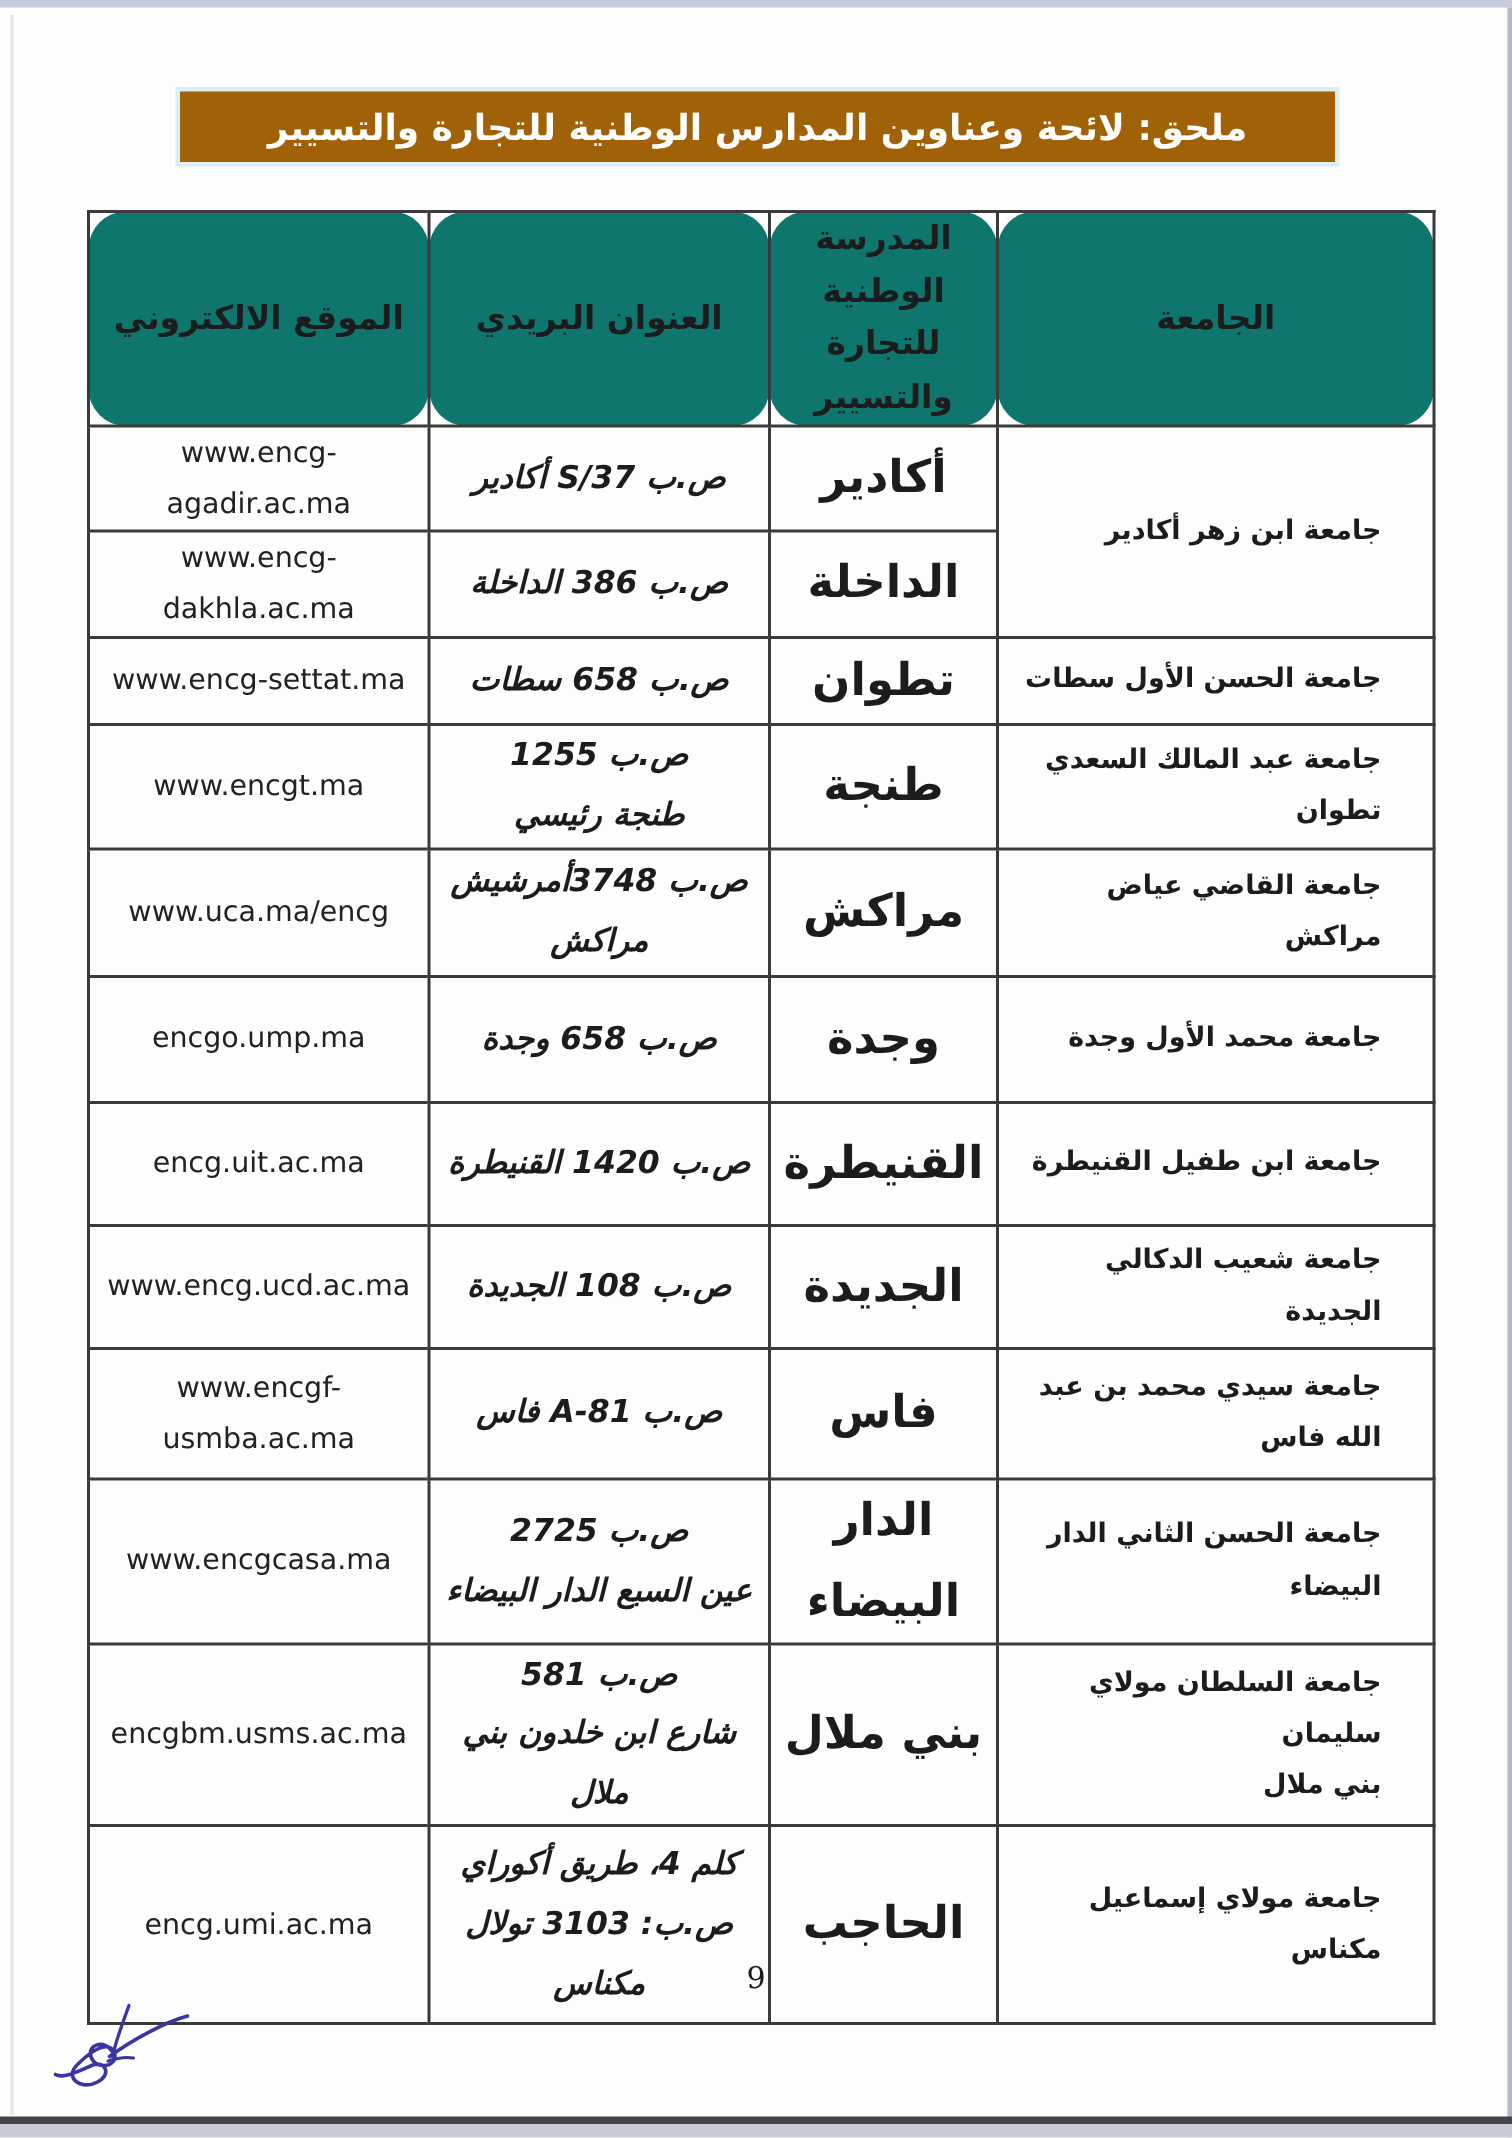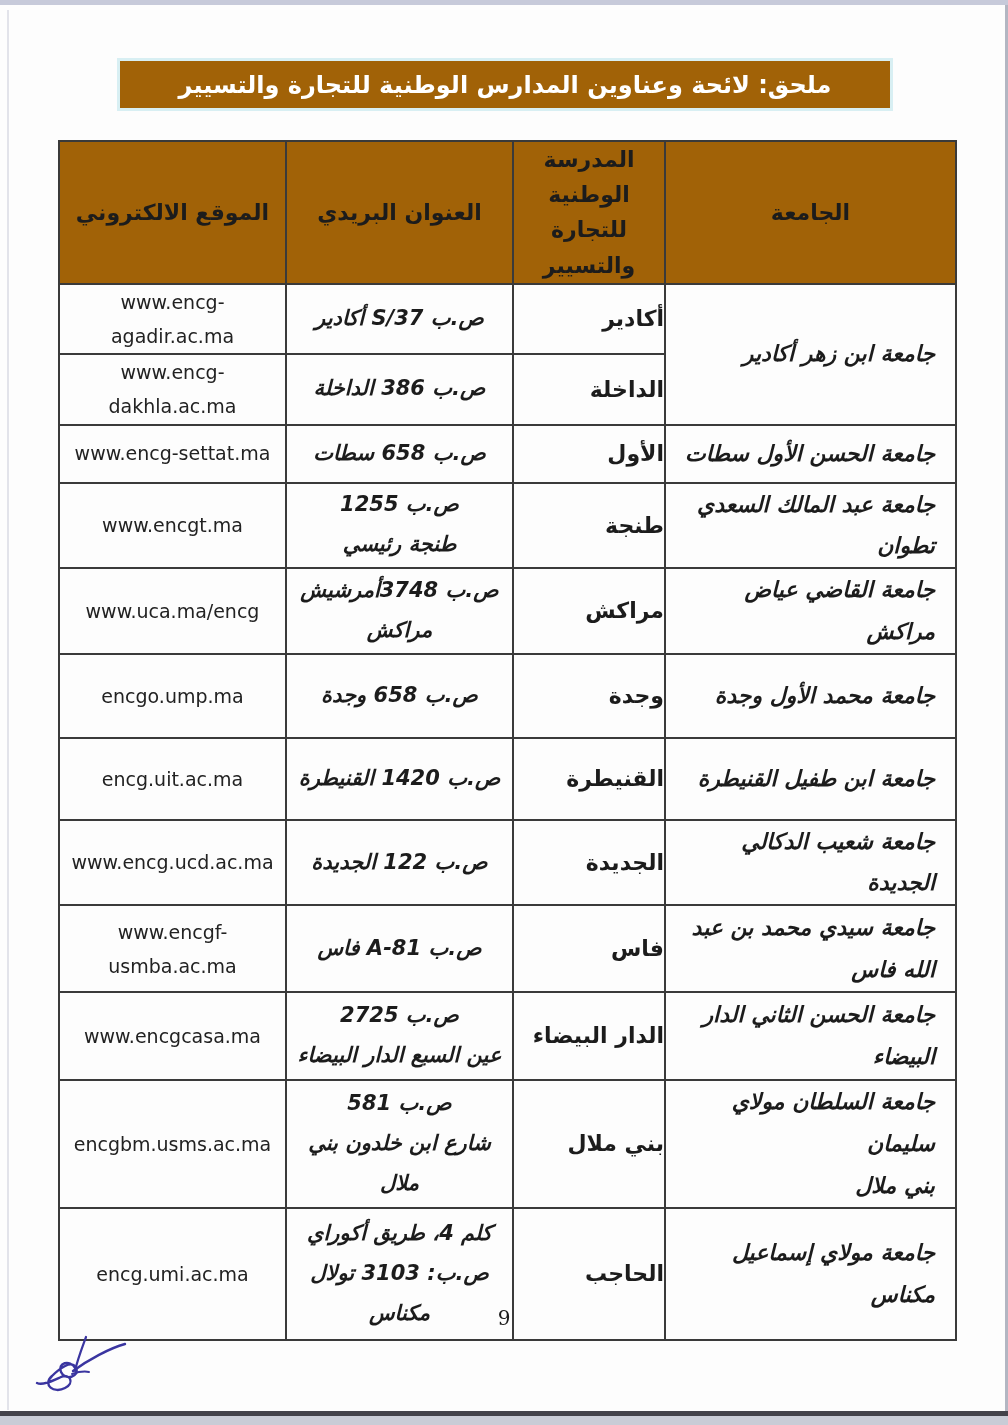--- a/index.html
+++ b/index.html
@@ -38,30 +38,30 @@
   table.schools col.c-school { width:152px; }
   table.schools col.c-addr   { width:227px; }
   table.schools col.c-web    { width:227px; }
 
   table.schools th, table.schools td {
     border:2px solid #3a3a3a;
     vertical-align:middle;
     white-space:pre-line;
   }
   table.schools th {
-    background:#a16207;
+    background:#0f766e;
     font-size:22px; font-weight:bold;
-    text-align:center; line-height:1.6;
+    text-align:center; line-height:1.6;border-radius:25px;
   }
   td.cell-univ {
-    text-align:right; padding-right:20px; padding-left:8px;
-    font-size:22px; font-weight:bold; line-height:1.9;font-style:italic;
+    text-align:right; padding-right:34px; padding-left:8px;
+    font-size:18px; font-weight:bold; line-height:1.9;
   }
   td.cell-city {
-    font-size:22px; font-weight:bold; line-height:1.8;
+    text-align:center; font-size:30px; font-weight:bold; line-height:1.8;
   }
   td.cell-addr {
     text-align:center; font-size:21px; font-weight:bold; line-height:1.9;font-style:italic;
   }
   td.cell-web {
     text-align:center; direction:ltr;
     font-size:19px; font-weight:normal; line-height:1.8;
     font-family:"DejaVu Sans", sans-serif; color:#222;margin-left:36px;
   }
 
@@ -123,21 +123,21 @@
         <td class="cell-addr">ص.ب 37/S أكادير</td>
         <td class="cell-web">www.encg-agadir.ac.ma</td>
       </tr>
       <tr class="h-r2">
         <td class="cell-city">الداخلة</td>
         <td class="cell-addr">ص.ب 386 الداخلة</td>
         <td class="cell-web">www.encg-dakhla.ac.ma</td>
       </tr>
       <tr class="h-r3">
         <td class="cell-univ">جامعة الحسن الأول سطات</td>
-        <td class="cell-city">الأول</td>
+        <td class="cell-city">تطوان</td>
         <td class="cell-addr">ص.ب 658 سطات</td>
         <td class="cell-web">www.encg-settat.ma</td>
       </tr>
       <tr class="h-r4">
         <td class="cell-univ">جامعة عبد المالك السعدي تطوان</td>
         <td class="cell-city">طنجة</td>
         <td class="cell-addr">ص.ب 1255
 طنجة رئيسي</td>
         <td class="cell-web">www.encgt.ma</td>
       </tr>
@@ -156,21 +156,21 @@
       </tr>
       <tr class="h-r7">
         <td class="cell-univ">جامعة ابن طفيل القنيطرة</td>
         <td class="cell-city">القنيطرة</td>
         <td class="cell-addr">ص.ب 1420 القنيطرة</td>
         <td class="cell-web">encg.uit.ac.ma</td>
       </tr>
       <tr class="h-r8">
         <td class="cell-univ">جامعة شعيب الدكالي الجديدة</td>
         <td class="cell-city">الجديدة</td>
-        <td class="cell-addr">ص.ب 122 الجديدة</td>
+        <td class="cell-addr">ص.ب 108 الجديدة</td>
         <td class="cell-web">www.encg.ucd.ac.ma</td>
       </tr>
       <tr class="h-r9">
         <td class="cell-univ">جامعة سيدي محمد بن عبد الله فاس</td>
         <td class="cell-city">فاس</td>
         <td class="cell-addr">ص.ب 81-A فاس</td>
         <td class="cell-web">www.encgf-
 usmba.ac.ma</td>
       </tr>
       <tr class="h-r10">

